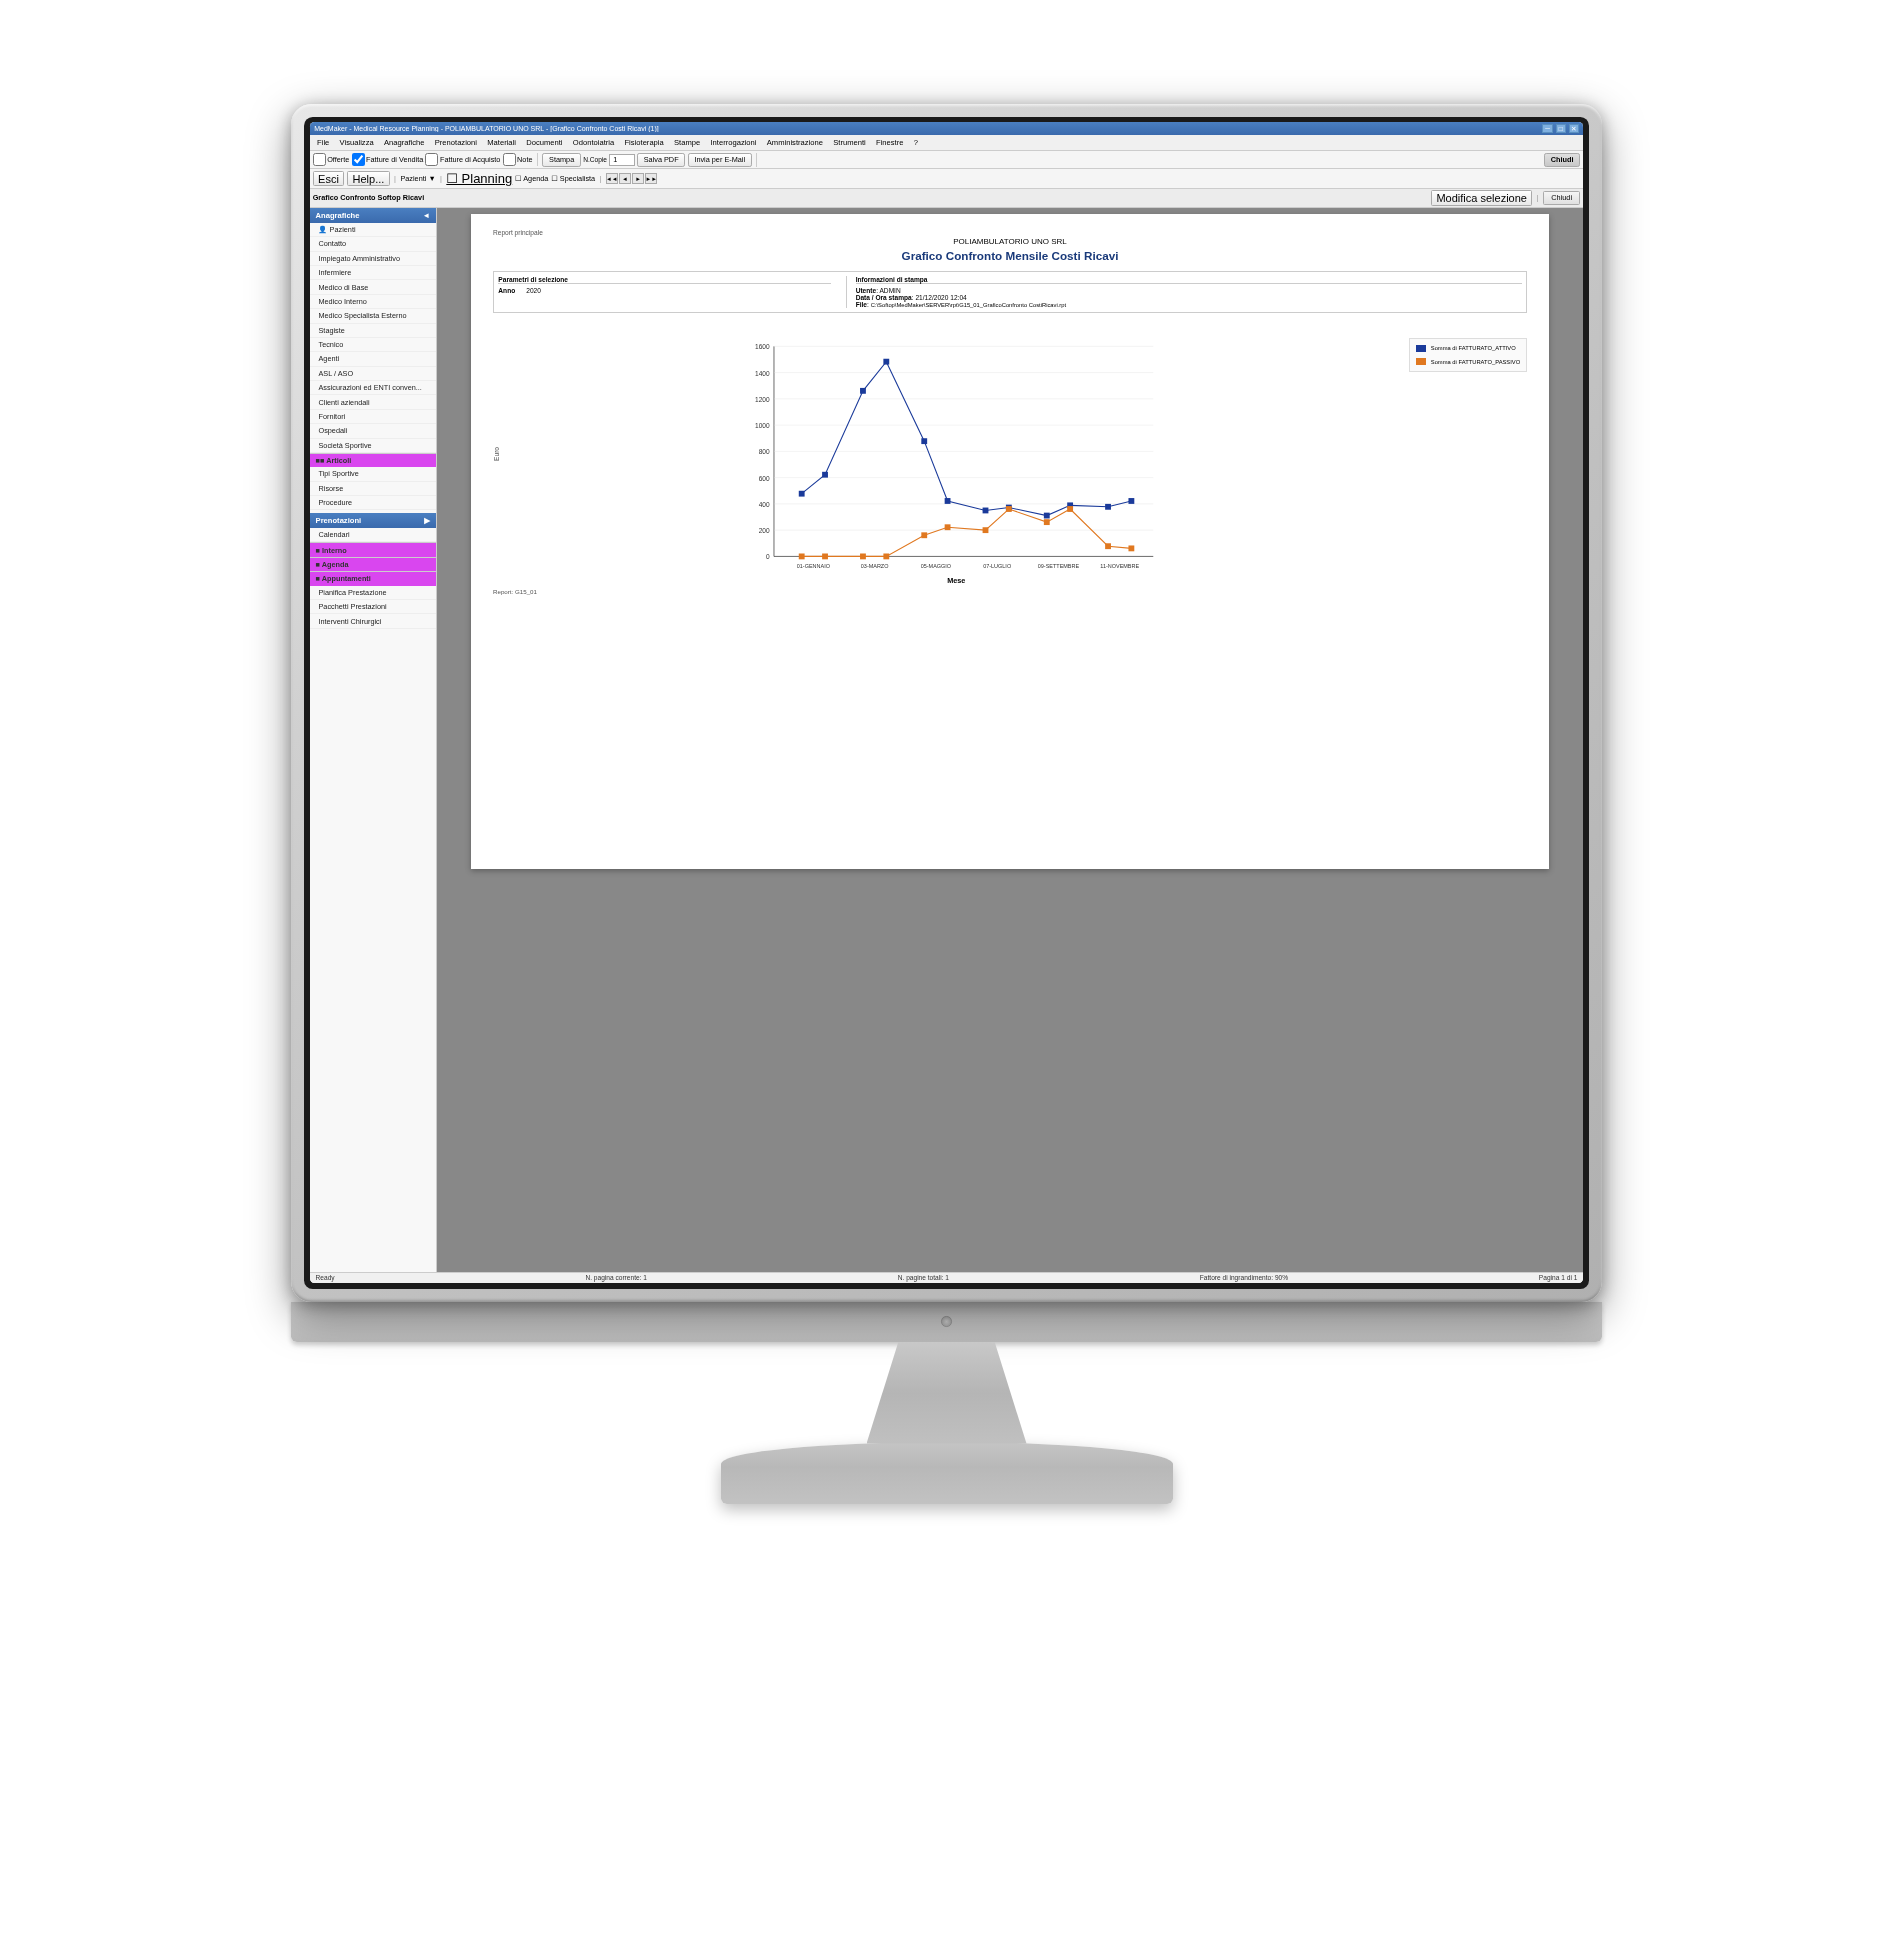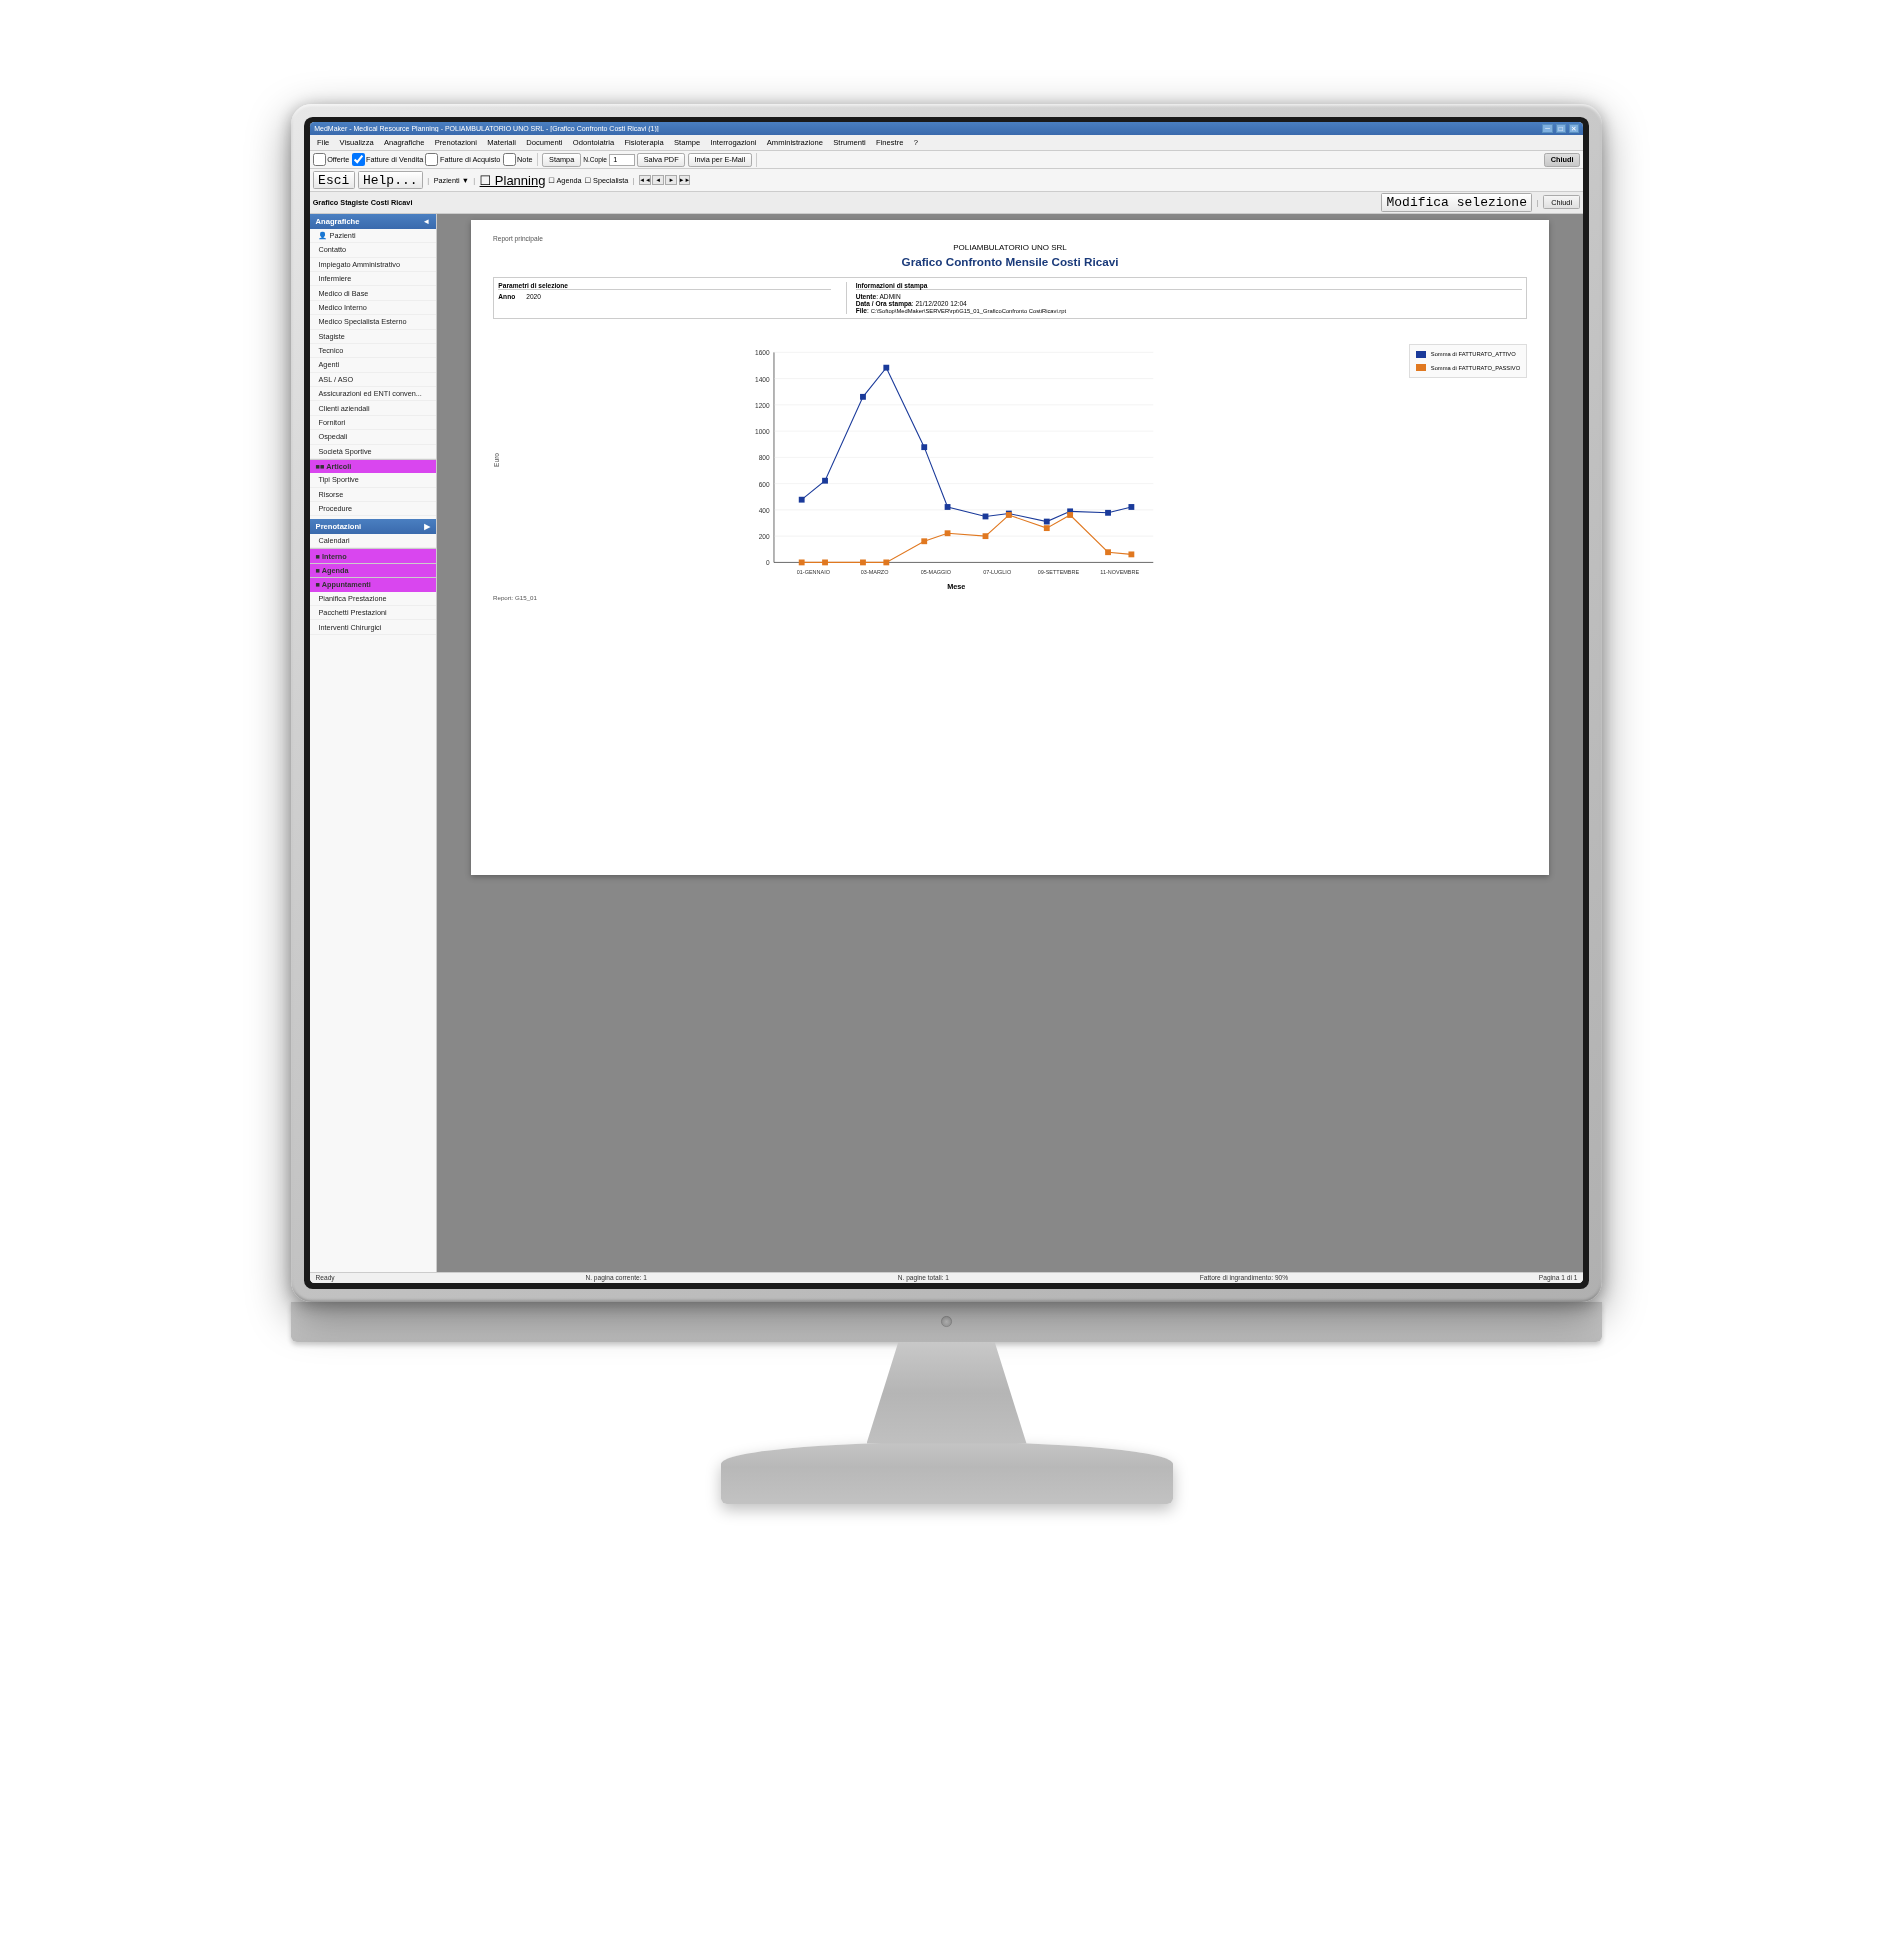--- a/index.html
+++ b/index.html
@@ -187,23 +187,22 @@
       align-items: center;
       gap: 2.9px;
       font-size: 7.3px;
     }
 
     .toolbar2-btn {
       padding: 0.7px 4.4px;
       background: linear-gradient(to bottom, #ffffff, #e8e8e8);
       border: 0.7px solid #aaa;
       border-radius: 1.5px;
-      font-size: 13px;
-      cursor: pointer;
-      font-family: Liberation Mono, monospace;
+      font-size: 11px;
+      cursor: pointer;
     }
 
     
     .main-content {
       display: flex;
       flex: 1;
       overflow: hidden;
     }
 
     
@@ -485,21 +484,21 @@
           <span style="color:#999; margin:0 1.5px;">|</span>
           <div class="nav-arrows">
             <div class="nav-arrow-btn">◄◄</div>
             <div class="nav-arrow-btn">◄</div>
             <div class="nav-arrow-btn">►</div>
             <div class="nav-arrow-btn">►►</div>
           </div>
         </div>
 
         <div class="second-menu">
-          <span style="font-size:7.3px; font-weight:bold; flex:1;">Grafico Stagiste Costi Ricavi</span>
+          <span style="font-size:7.3px; font-weight:bold; flex:1;">Grafico Confronto Softop Ricavi</span>
           <button class="toolbar2-btn">Modifica selezione</button>
           <span style="color:#999; margin:0 2.9px;">|</span>
           <button class="inner-close-btn">Chiudi</button>
         </div>
 
         <div class="main-content">
 
           <div class="sidebar">
 
             <div class="sidebar-section-header">

